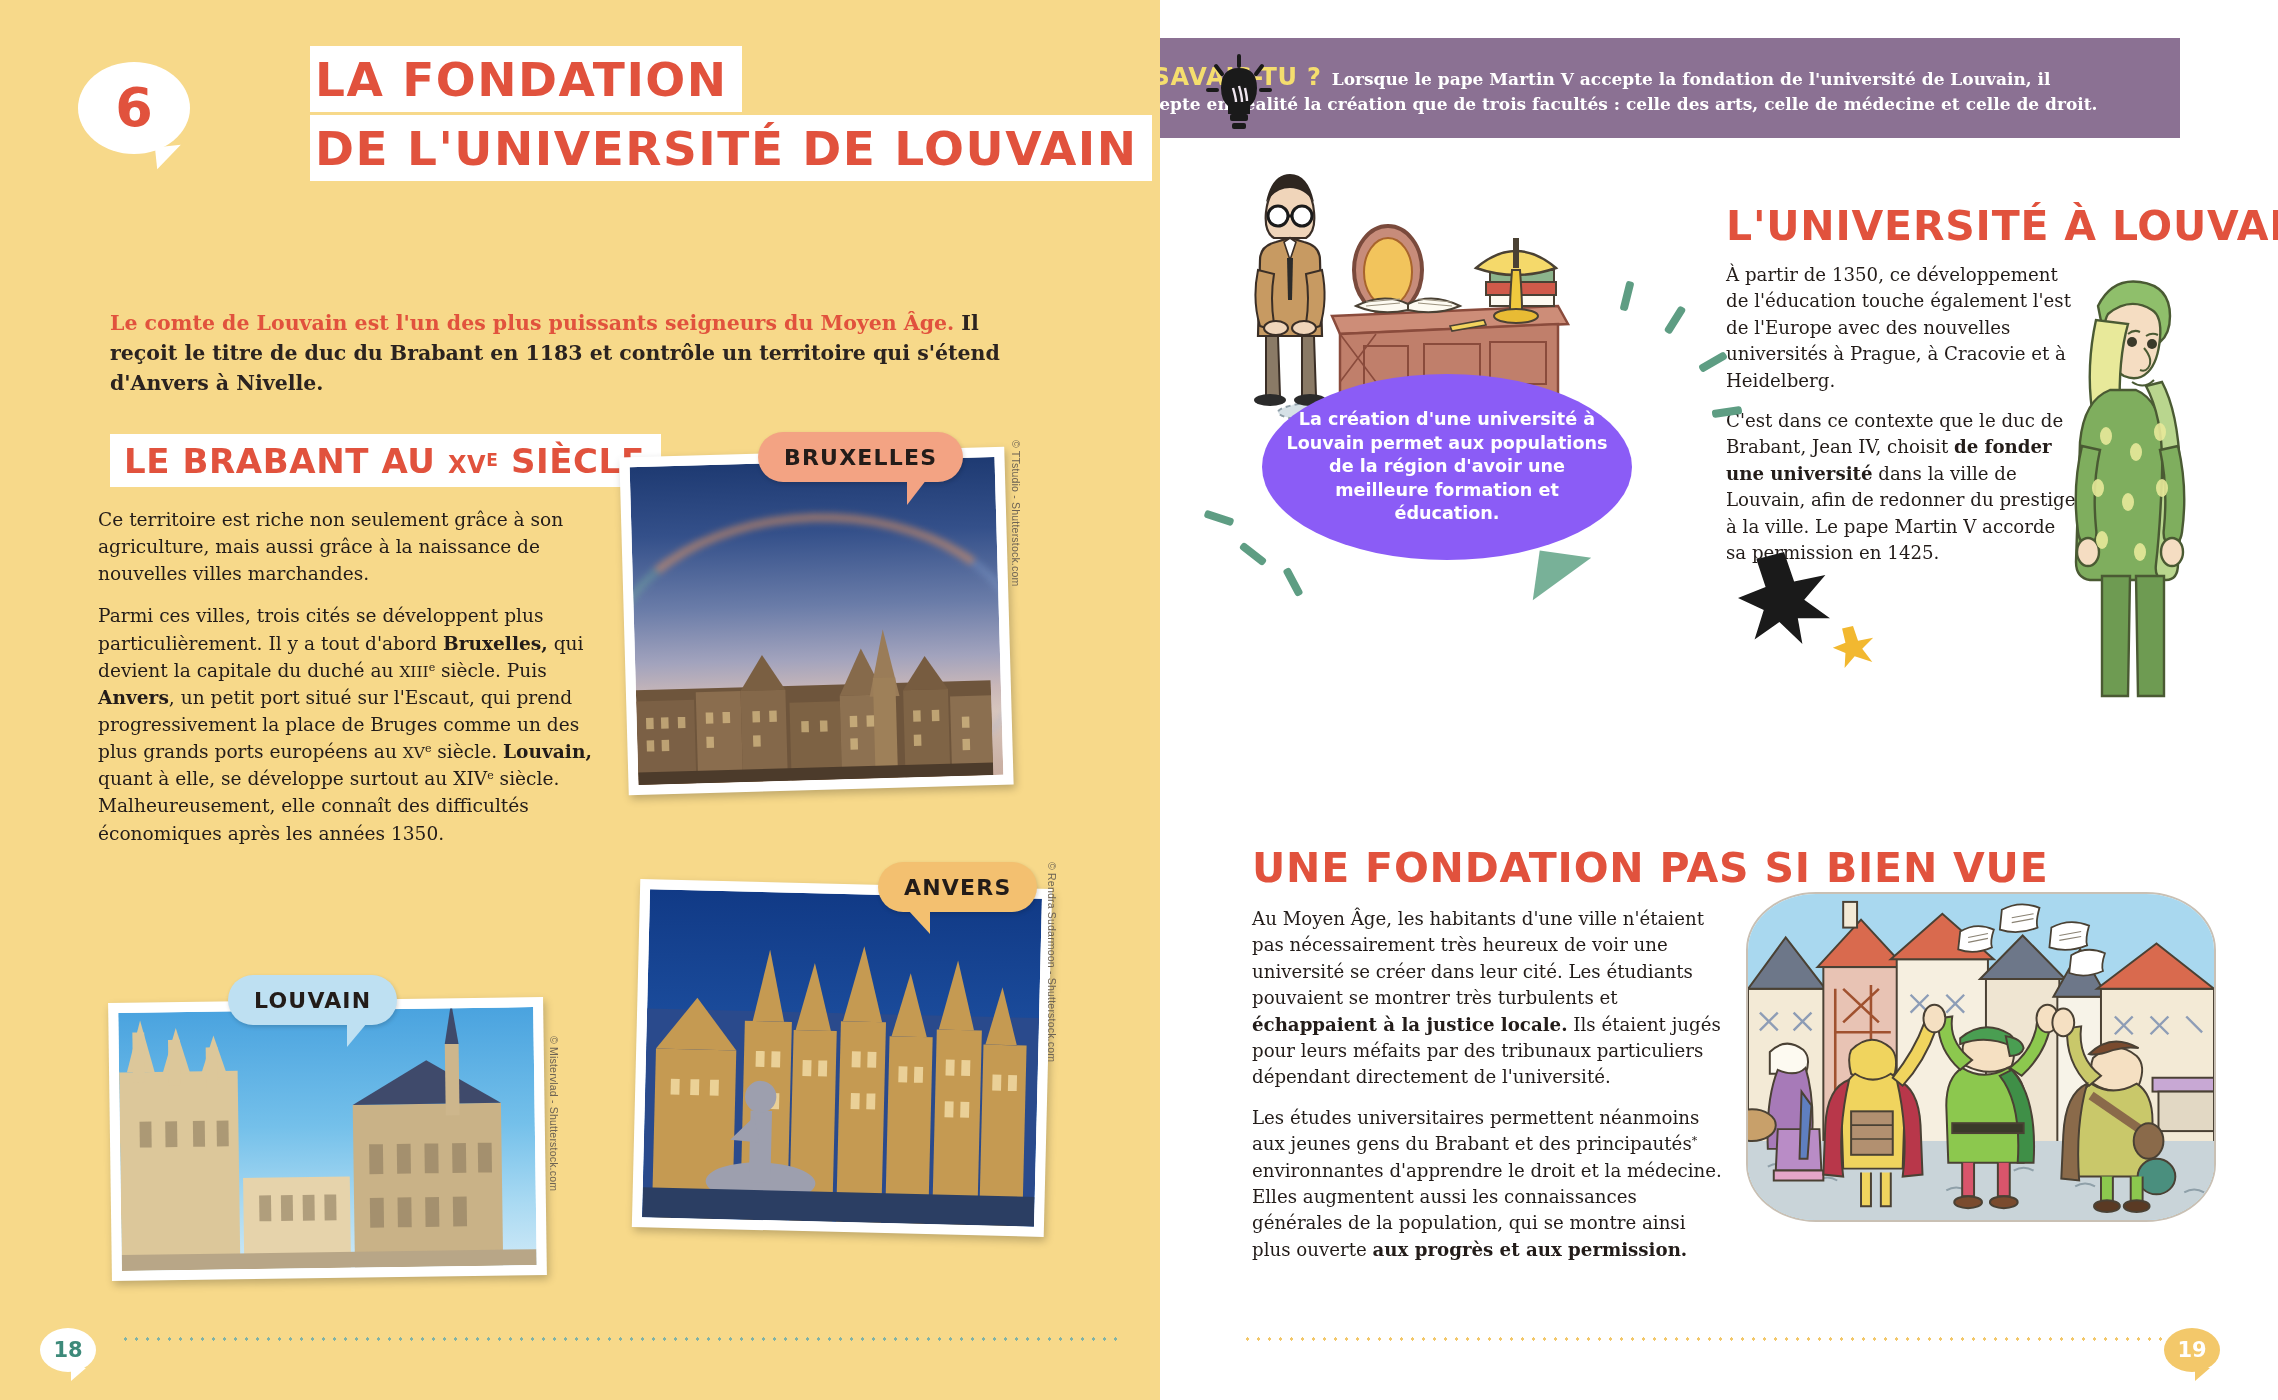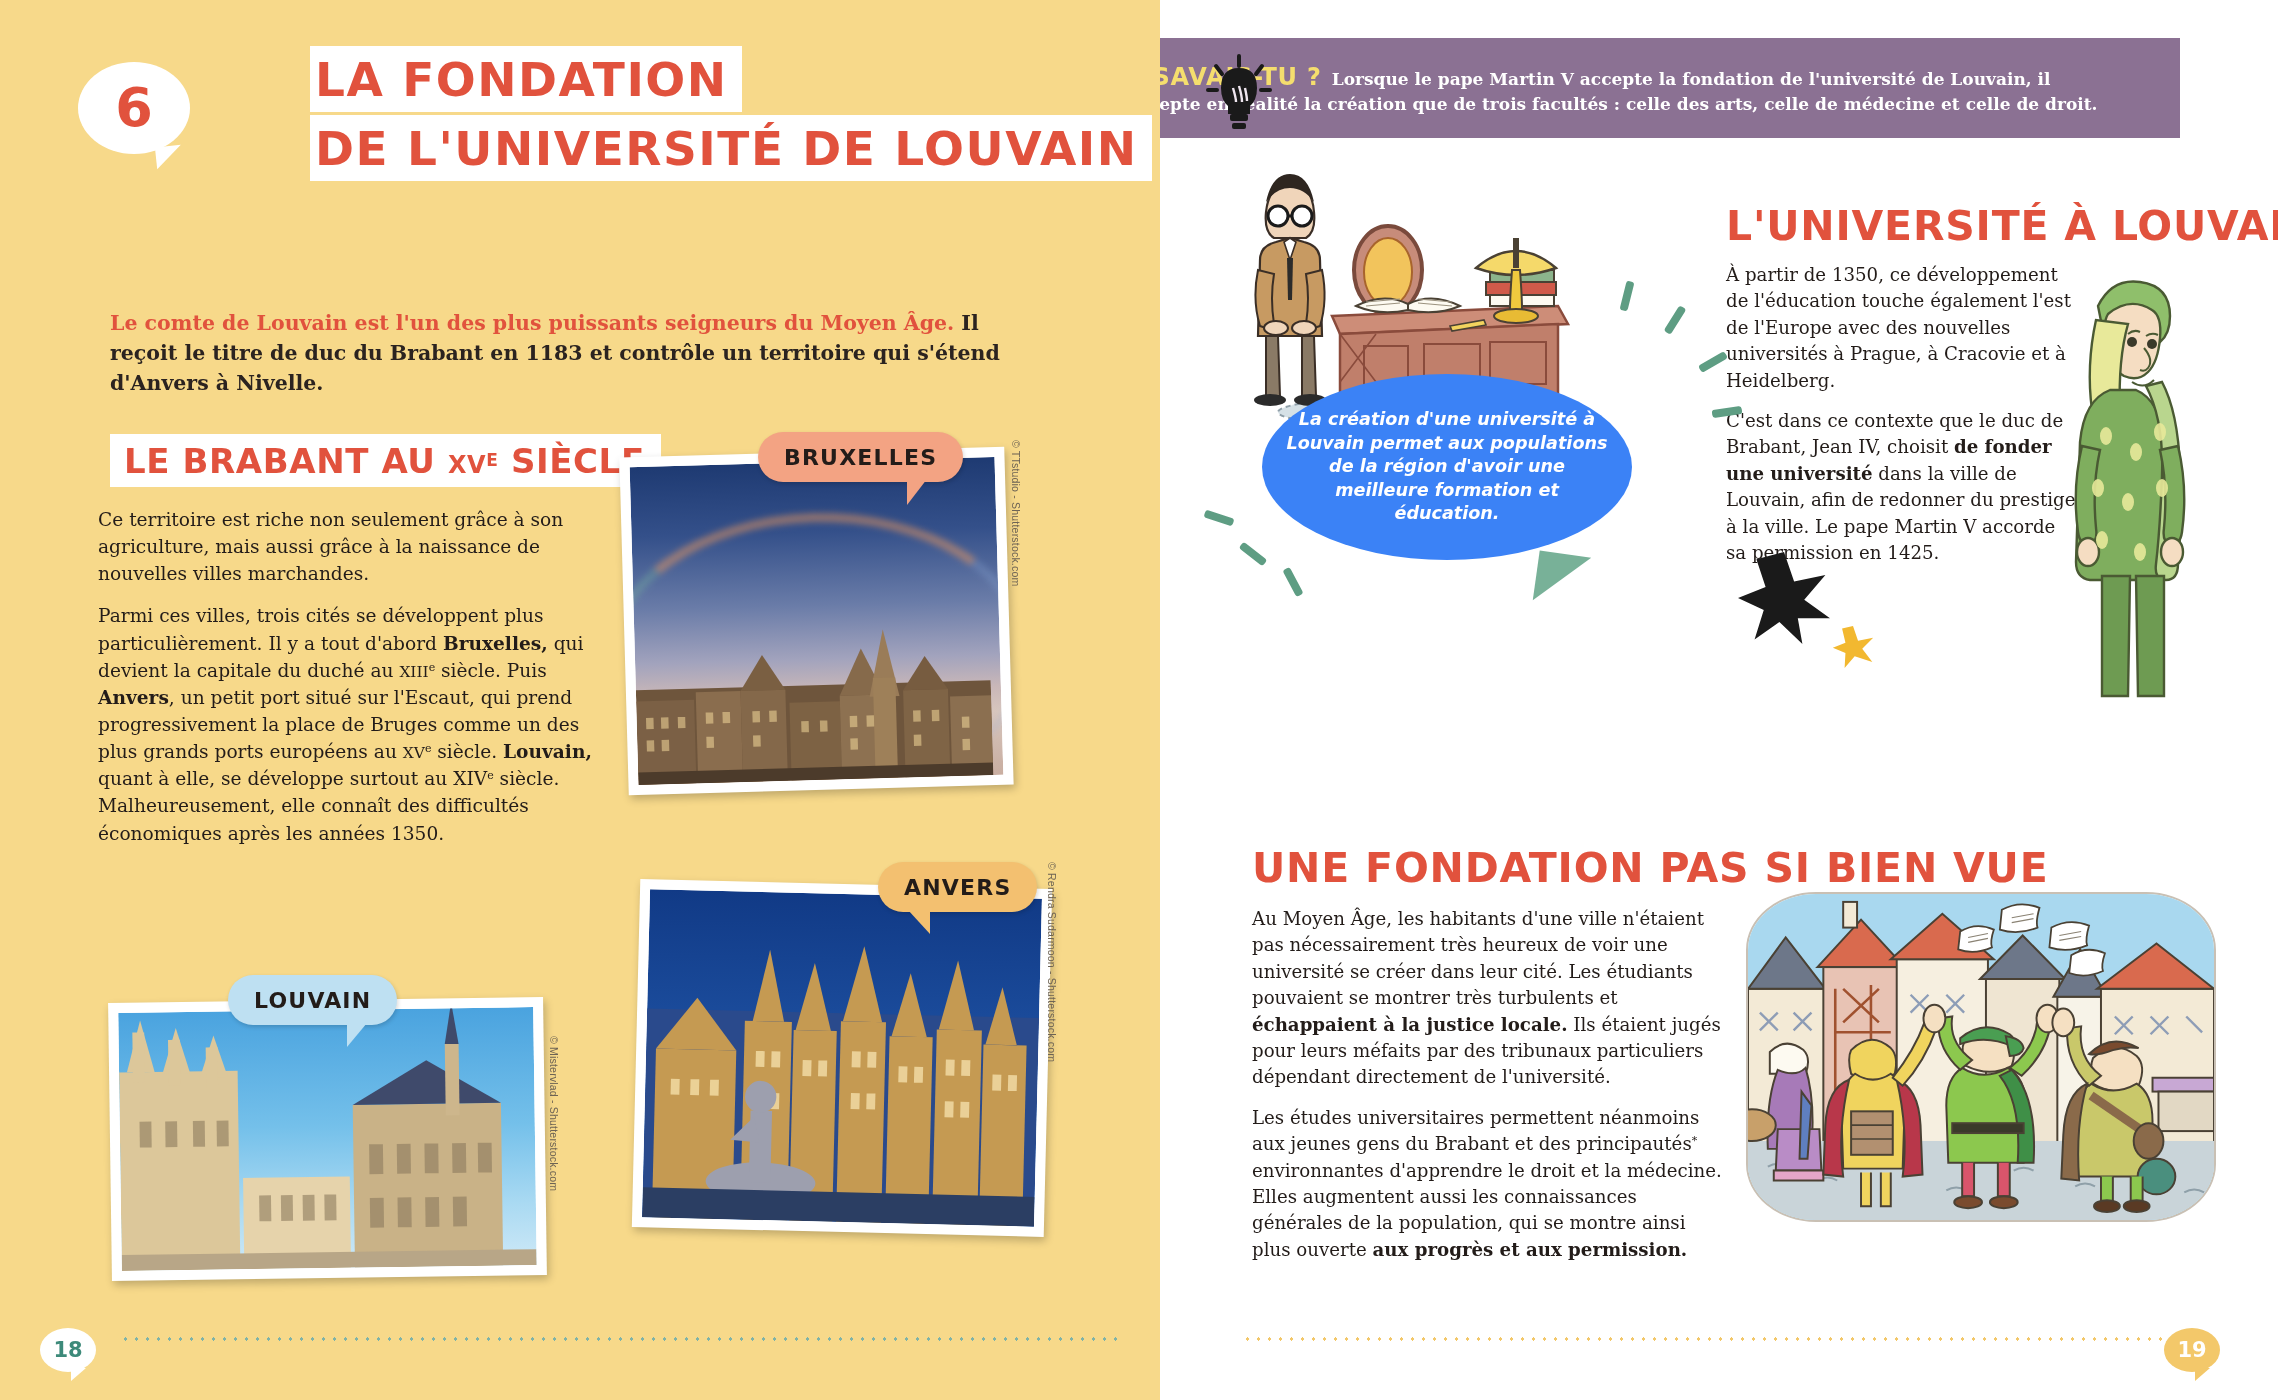--- a/index.html
+++ b/index.html
@@ -365,26 +365,25 @@
   .body-right sup { font-size: 11px; vertical-align: 6px; }
 
   .col-univ { left: 1726px; top: 302px; width: 350px; }
   .col-fondation { left: 1252px; top: 906px; width: 480px; }
 
   
   .green-bubble {
     position: absolute;
     left: 1262px; top: 524px;
     width: 370px; height: 186px;
-    background: #3b82f6;
+    background: #8b5cf6;
     border-radius: 50% / 50%;
     display: flex; align-items: center; justify-content: center;
     text-align: center;
     z-index: 5;
-    font-style: italic;
   }
   .green-bubble::after {
     content: "";
     position: absolute;
     right: 44px; bottom: -44px;
     width: 0; height: 0;
     border-left: 52px solid #78b198;
     border-bottom: 50px solid transparent;
     transform: rotate(8deg);
   }

